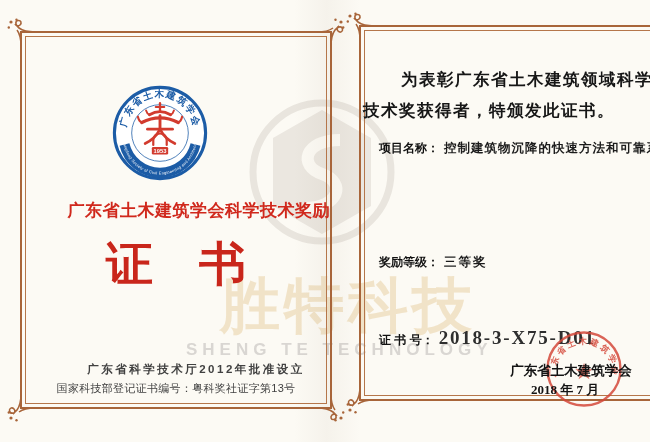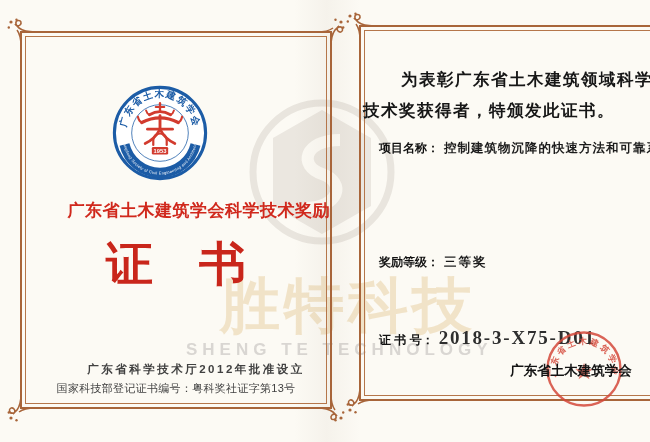--- a/index.html
+++ b/index.html
@@ -173,15 +173,16 @@
     <svg class="seal" viewBox="0 0 80 80">
       <circle cx="40" cy="40" r="36.5" fill="none" stroke="#d4483a" stroke-width="2.4" opacity="0.85"></circle>
       <path id="sealArc" d="M 14,55 A 28.5,28.5 0 1 1 66,55" fill="none"></path>
       <text font-size="8.5" fill="#d4483a" opacity="0.85" letter-spacing="2.5" font-family="Liberation Serif,serif" font-weight="bold">
         <textPath href="#sealArc" startOffset="50%" text-anchor="middle">广东省土木建筑学会</textPath>
       </text>
       <path opacity="0.75" fill="#d4483a" d="M40 34 L42.2 40.1 L48.6 40.2 L43.5 44 L45.4 50.2 L40 46.5 L34.6 50.2 L36.5 44 L31.4 40.2 L37.8 40.1 Z"></path>
     </svg>
 
     <div class="issuer">广东省土木建筑学会</div>
+    <div class="issue-date">2018 年 7 月</div>
   </div>
 
 </div>
 
 </body></html>

